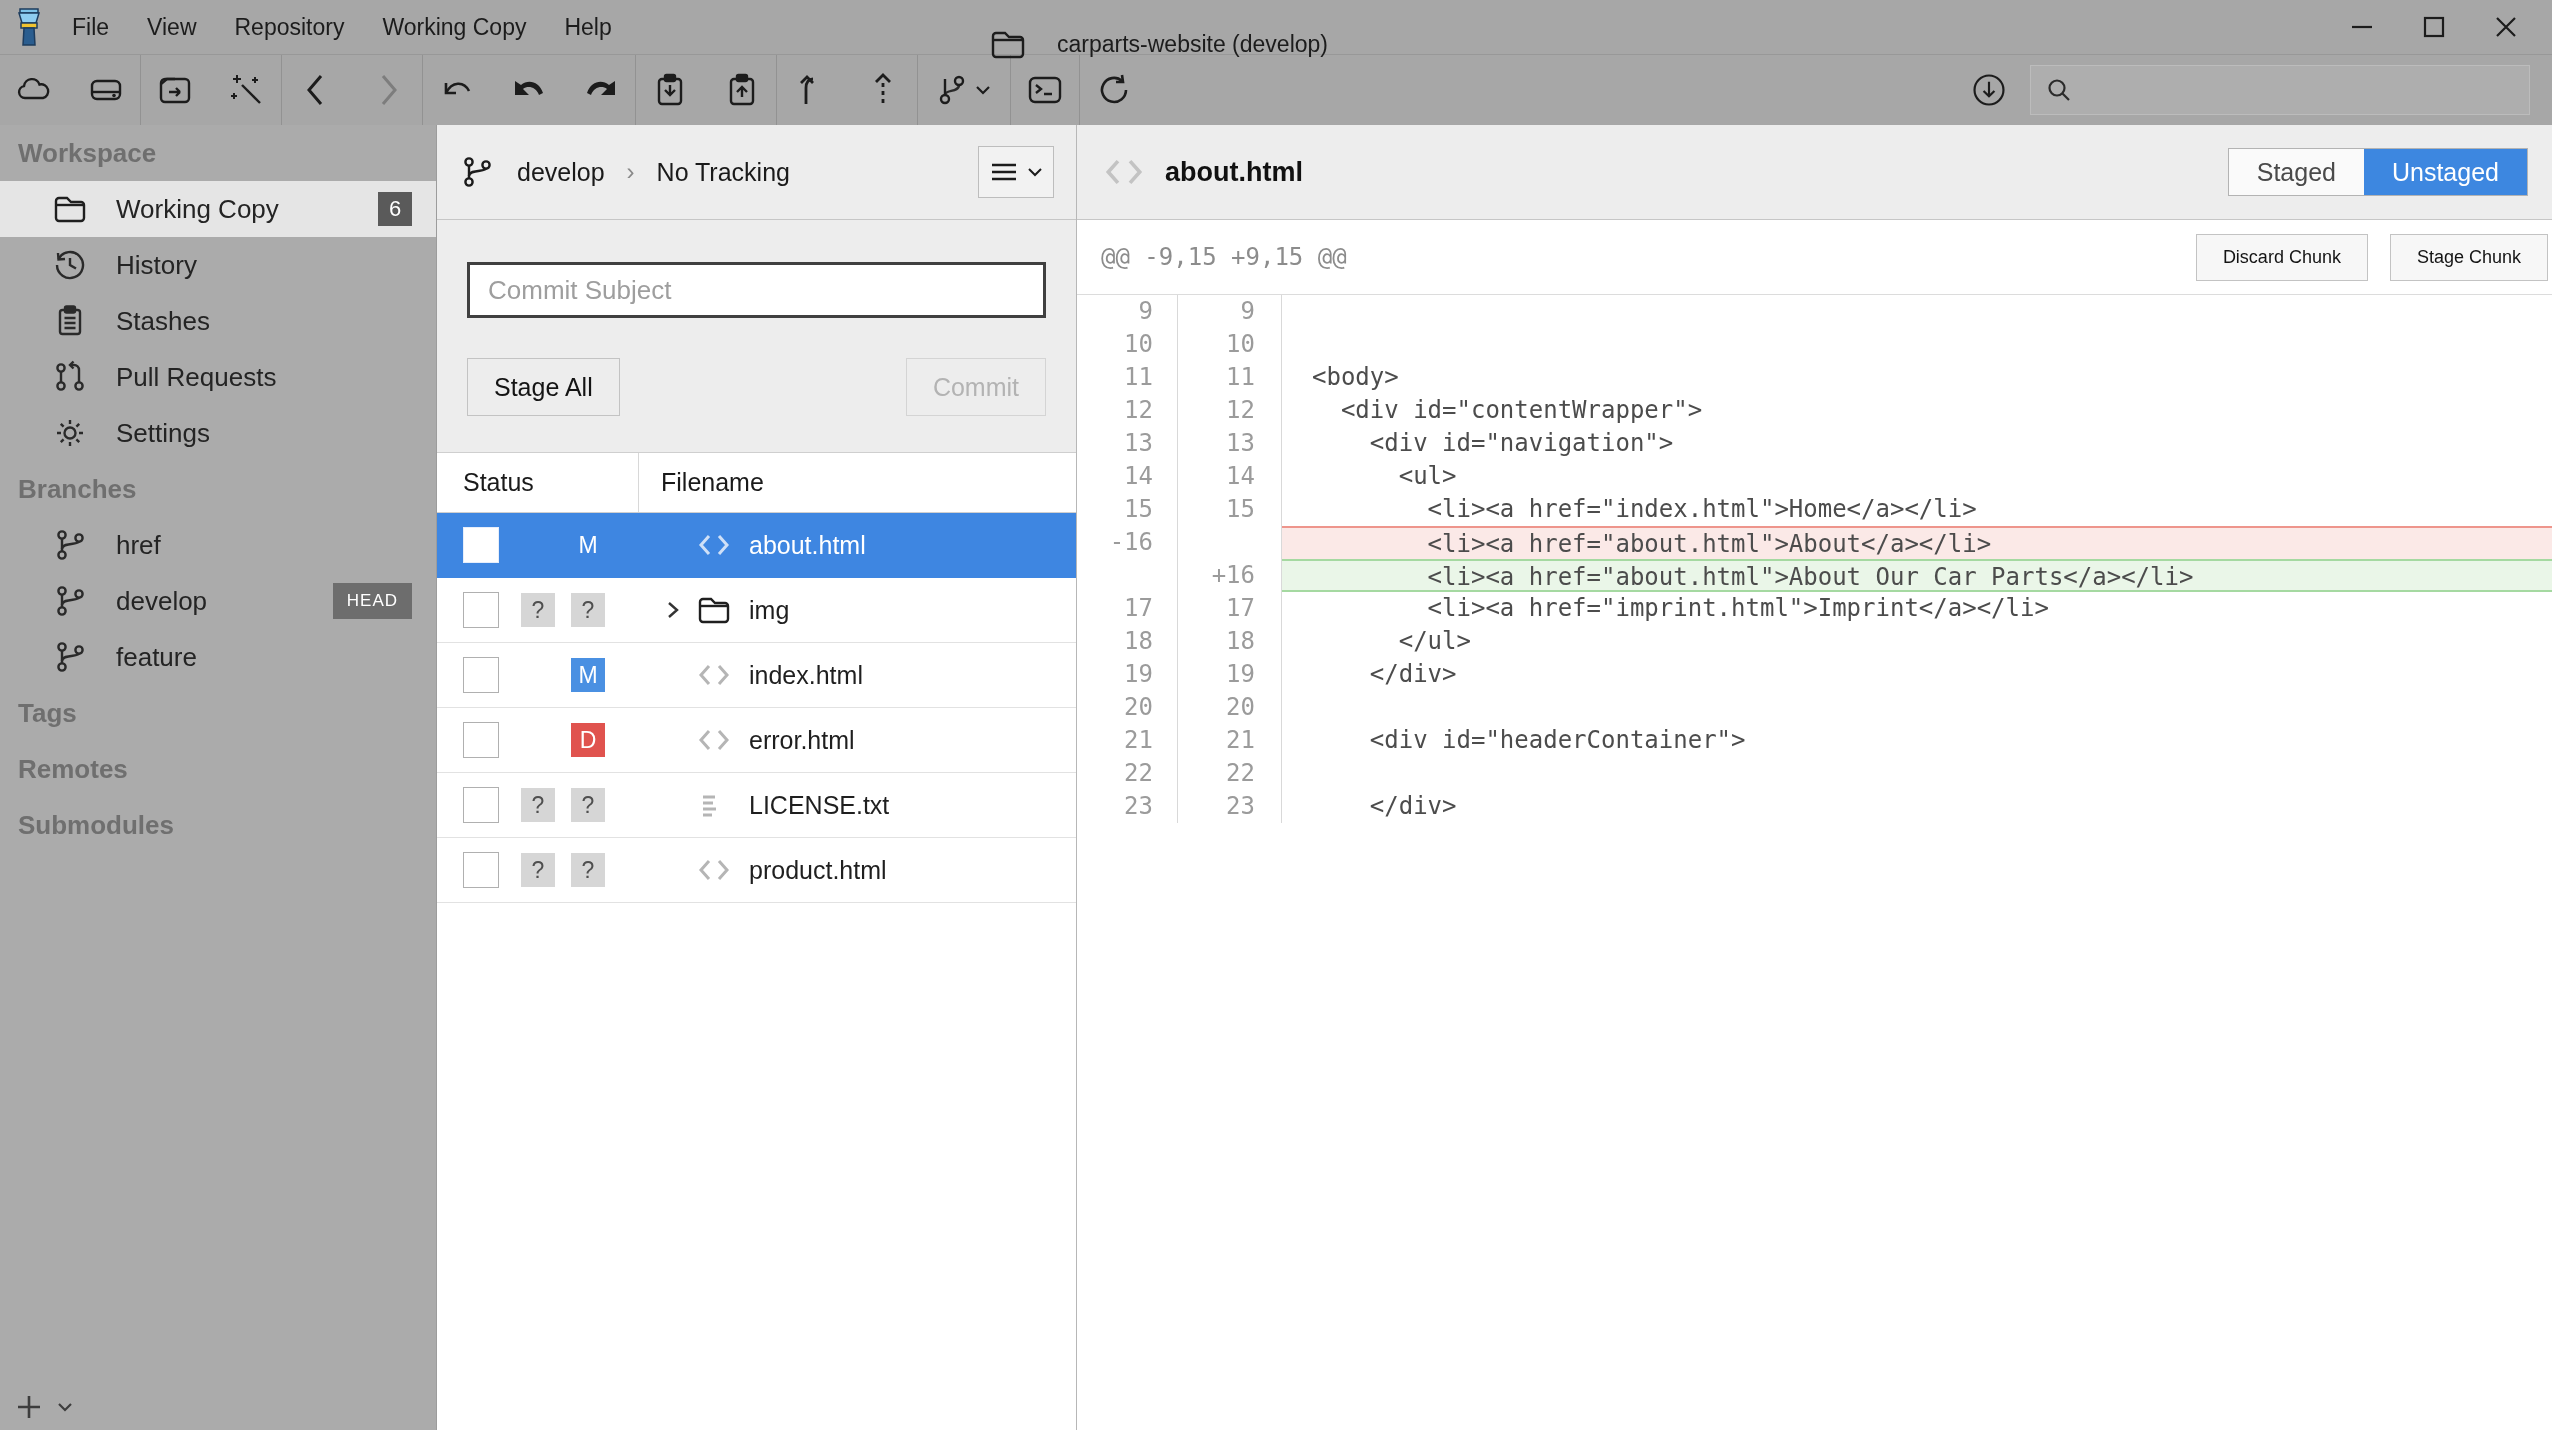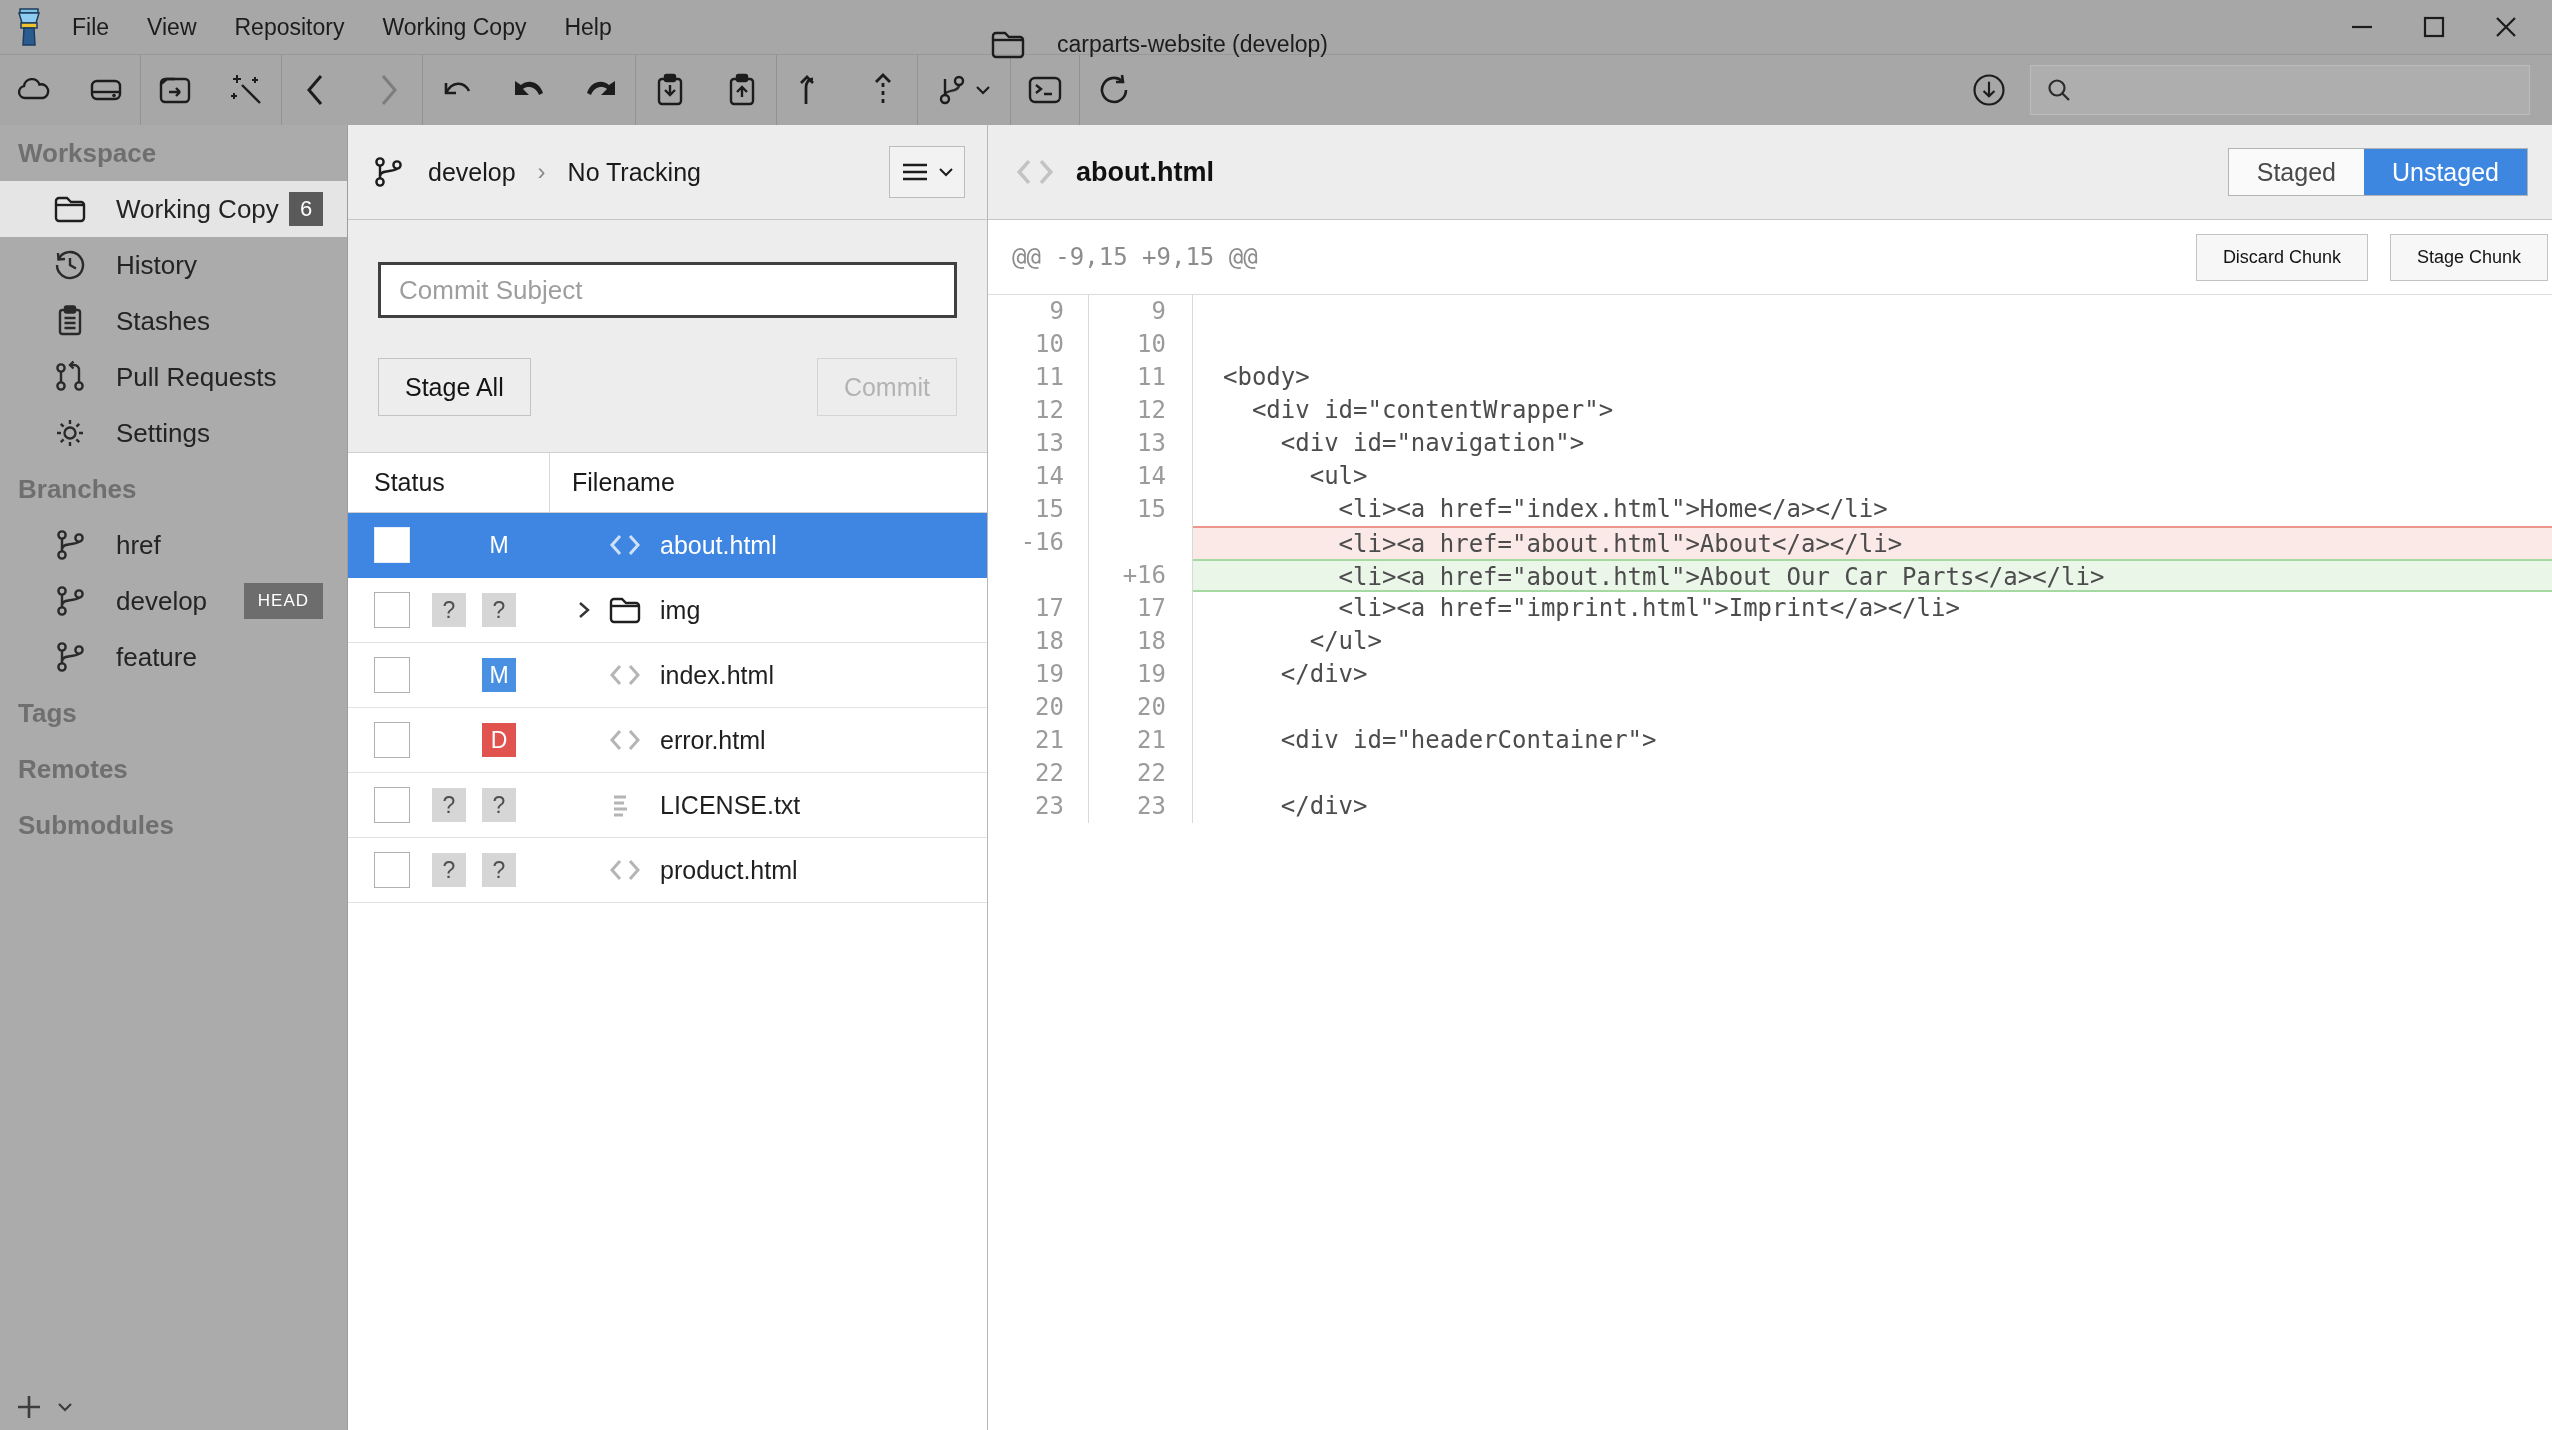--- a/index.html
+++ b/index.html
@@ -22,21 +22,21 @@
   .tsep { width:1px; height:100%; background:#929292; flex:none; }
   .ticon { width:38px; height:38px; display:flex; align-items:center; justify-content:center; }
   .tool-right { margin-left:auto; display:flex; align-items:center; gap:22px; padding-right:22px; }
   .searchbox { width:500px; height:50px; border:1px solid #bcbcbc; background:#aeaeae; display:flex; align-items:center; padding:0 14px; gap:10px; }
   .searchbox input { border:none; outline:none; background:transparent; font-size:23px; flex:1; color:#222; font-family:"Liberation Sans",sans-serif; }
 
   
   .main { flex:1; display:flex; min-height:0; }
 
   
-  .sidebar { width:348px; flex:none; background:#ababab; border-right:1px solid #9c9c9c; font-size:26px; color:#242424; position:relative;text-align:center; }
+  .sidebar { width:437px; flex:none; background:#ababab; border-right:1px solid #9c9c9c; font-size:26px; color:#242424; position:relative;text-align:center; }
   .side-title { height:56px; display:flex; align-items:center; padding-left:18px; font-weight:bold; color:#6f6f6f; }
   .side-item { height:56px; display:flex; align-items:center; padding-left:52px; gap:28px; position:relative; }
   .side-item.selected { background:#e5e5e5; padding-left:52px; }
   .side-item .sicon { width:36px; height:36px; flex:none; display:flex; align-items:center; justify-content:center; }
   .count-badge { position:absolute; right:24px; top:11px; min-width:34px; height:34px; background:#5a5a5a; color:#fff; font-size:22px; display:flex; align-items:center; justify-content:center; padding:0 6px; }
   .head-badge { position:absolute; right:24px; top:10px; height:36px; background:#6d6d6d; color:#fff; font-size:17px; letter-spacing:1px; display:flex; align-items:center; justify-content:center; padding:0 14px; }
   .side-footer { position:absolute; bottom:8px; left:14px; display:flex; align-items:center; gap:12px; color:#3d3d3d; }
 
   
   .middle { width:640px; flex:none; background:#ededed; display:flex; flex-direction:column; border-right:1px solid #b7b7b7; }

